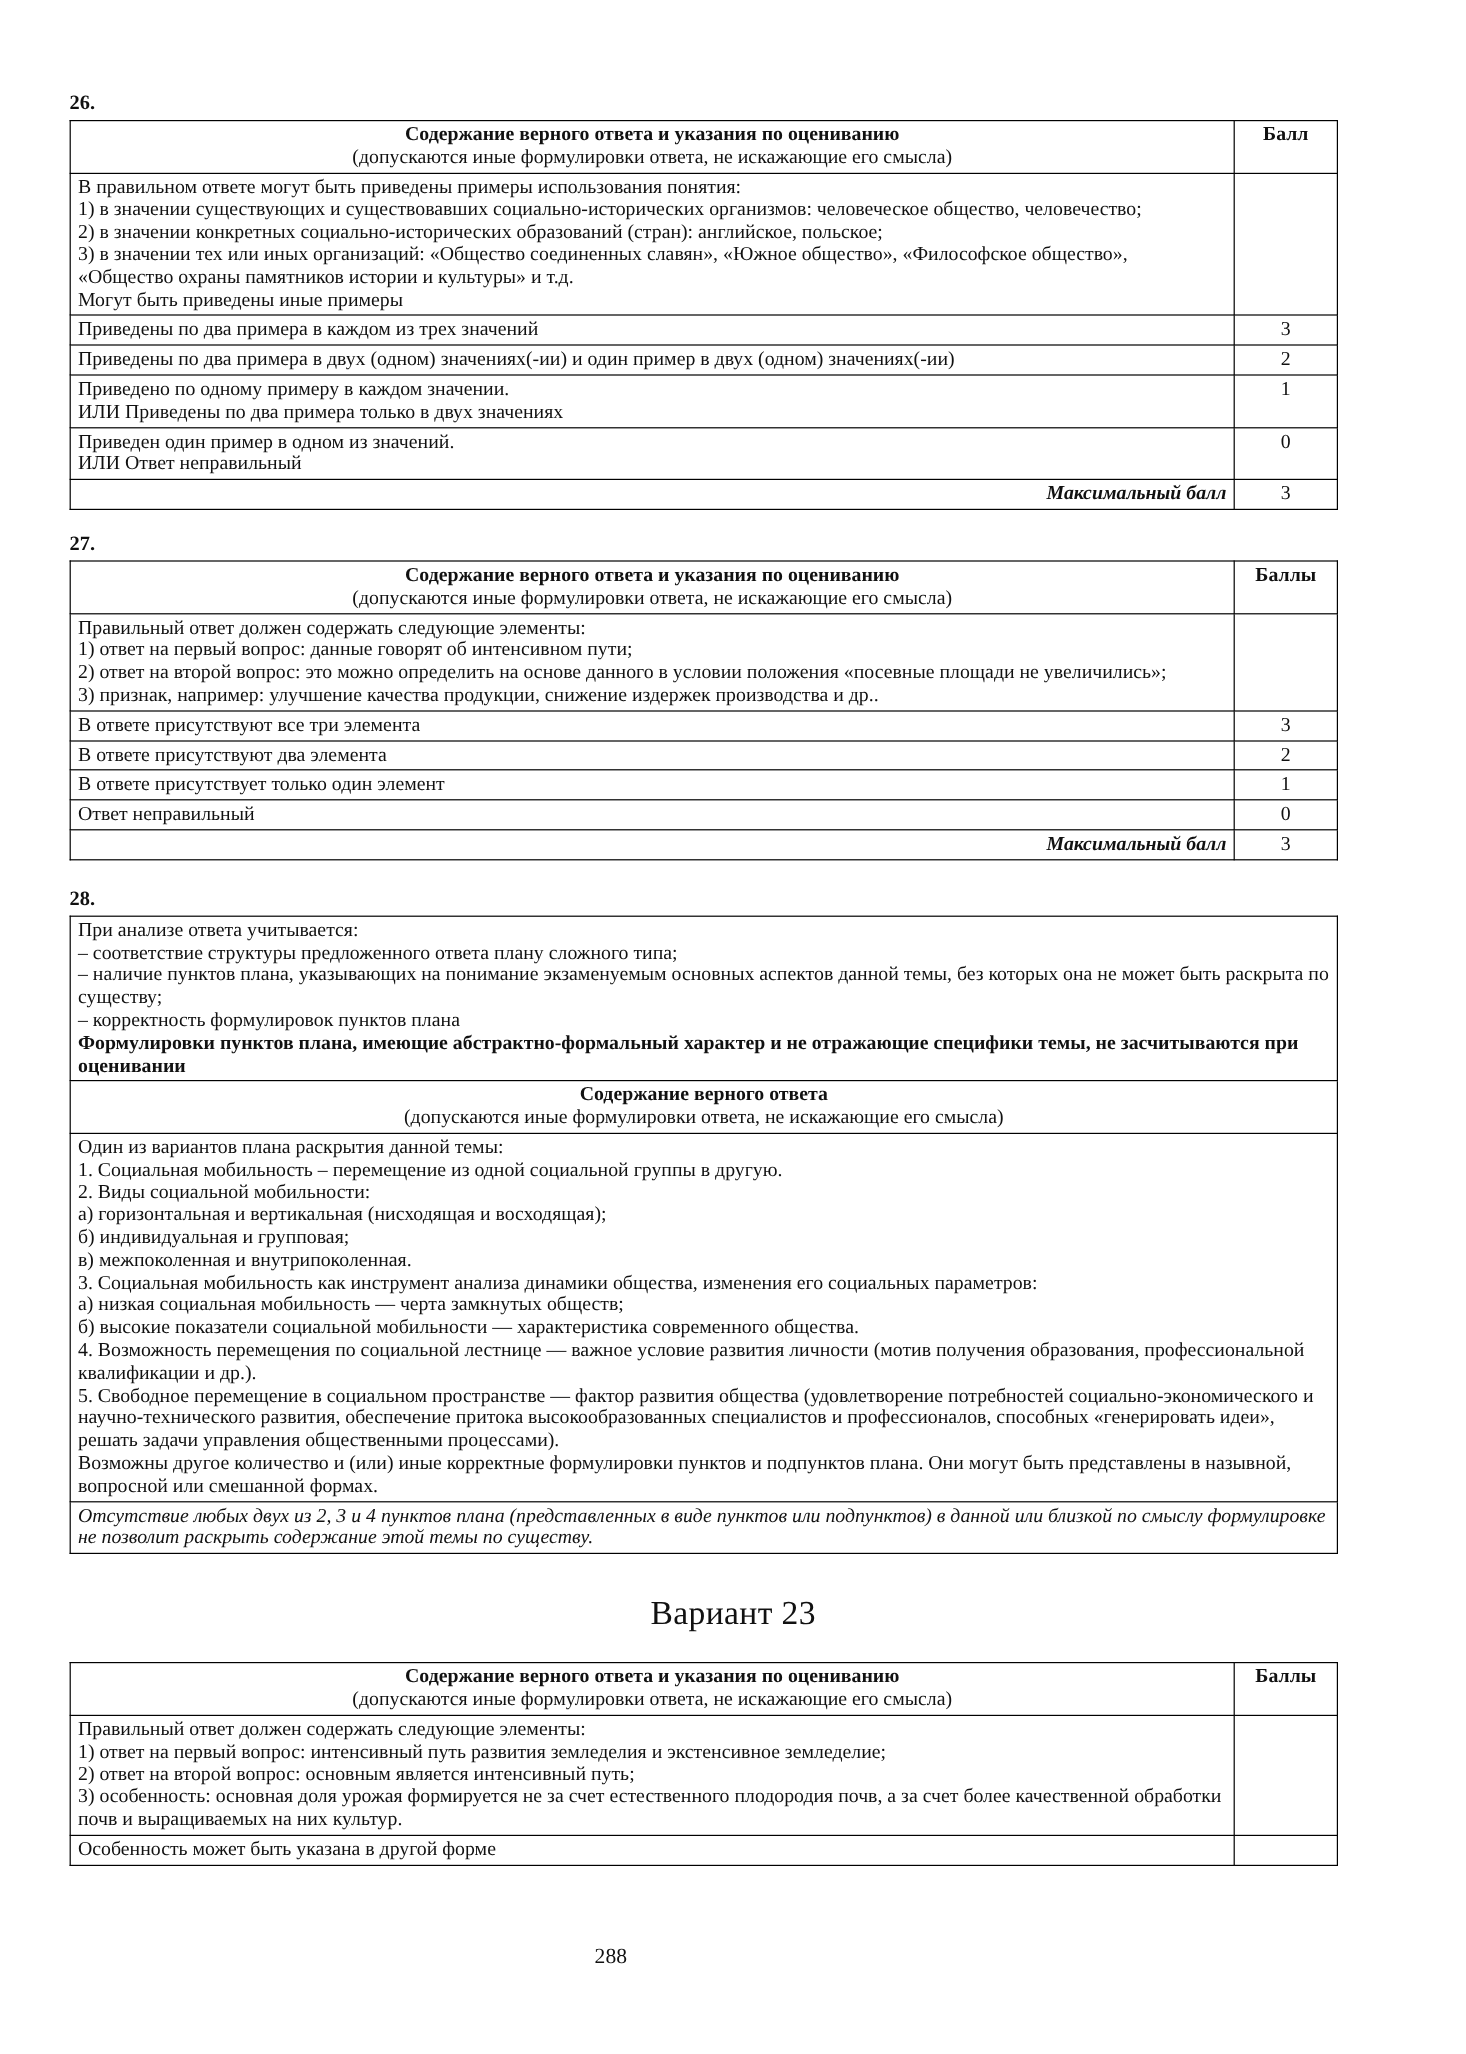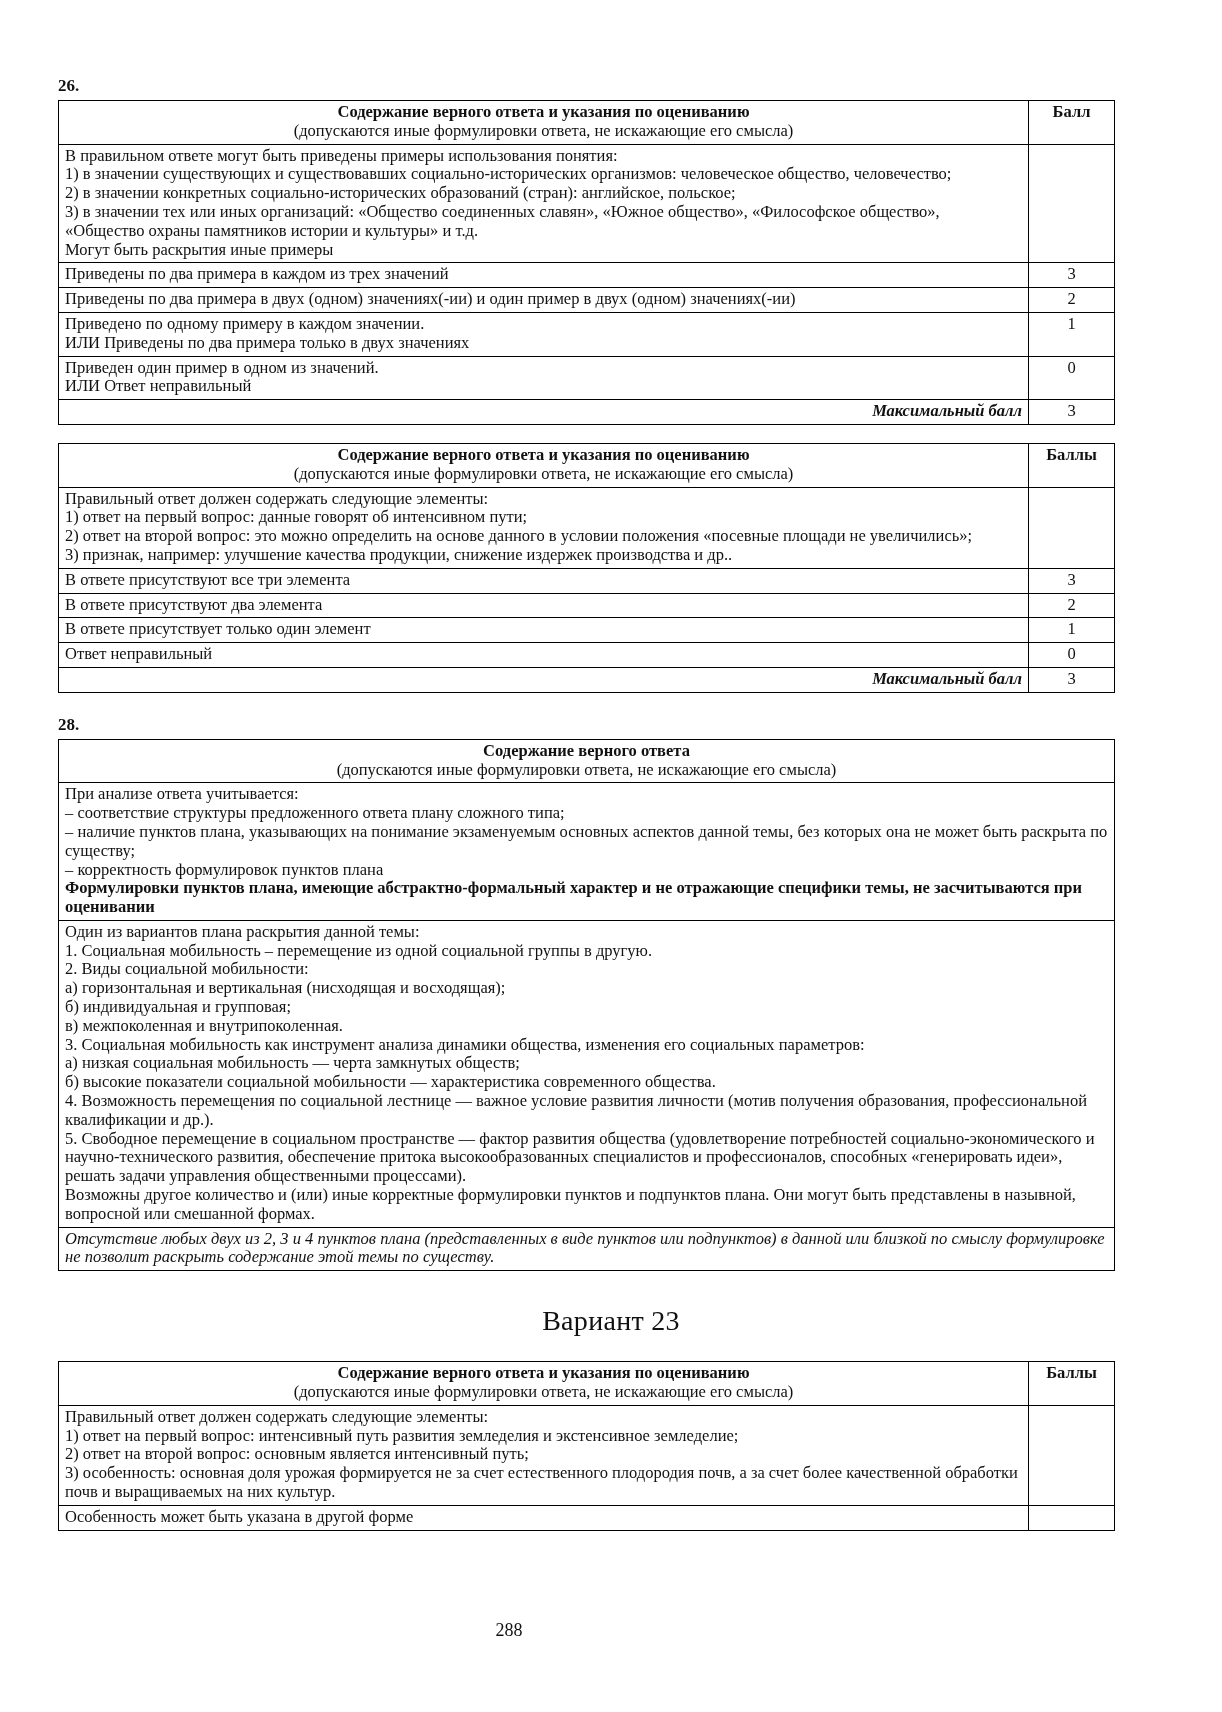--- a/index.html
+++ b/index.html
@@ -113,21 +113,21 @@
             <span class="cellline sub">(допускаются иные формулировки ответа, не искажающие его смысла)</span>
           </td>
           <td class="scorehead">Балл</td>
         </tr>
         <tr>
           <td>
             <span class="cellline">В правильном ответе могут быть приведены примеры использования понятия:</span>
             <span class="cellline">1) в значении существующих и существовавших социально-исторических организмов: человеческое общество, человечество;</span>
             <span class="cellline">2) в значении конкретных социально-исторических образований (стран): английское, польское;</span>
             <span class="cellline">3) в значении тех или иных организаций: «Общество соединенных славян», «Южное общество», «Философское общество», «Общество охраны памятников истории и культуры» и т.д.</span>
-            <span class="cellline">Могут быть раскрытия иные примеры</span>
+            <span class="cellline">Могут быть приведены иные примеры</span>
           </td>
           <td class="score"></td>
         </tr>
         <tr>
           <td>Приведены по два примера в каждом из трех значений</td>
           <td class="score">3</td>
         </tr>
         <tr>
           <td>Приведены по два примера в двух (одном) значениях(-ии) и один пример в двух (одном) значениях(-ии)</td>
           <td class="score">2</td>
@@ -144,20 +144,21 @@
         </tr>
         <tr>
           <td class="maxrow">Максимальный балл</td>
           <td class="score">3</td>
         </tr>
       </tbody>
     </table>
 
     <div class="spacer-sm"></div>
 
+    <div class="qnum">27.</div>
     <table class="grade">
       <colgroup>
           <col style="width:970px">
           <col style="width:86px">
         </colgroup>
       <tbody>
         <tr>
           <td class="head">
             <span class="cellline">Содержание верного ответа и указания по оцениванию</span>
             <span class="cellline sub">(допускаются иные формулировки ответа, не искажающие его смысла)</span>
@@ -197,33 +198,33 @@
     </table>
 
     <div class="spacer-md"></div>
 
     <div class="qnum">28.</div>
     <table class="grade">
       <colgroup>
           <col style="width:1056px">
         </colgroup>
       <tbody>
-        <tr>
-          <td class="head">
-            <span class="cellline">Содержание верного ответа</span>
-            <span class="cellline sub">(допускаются иные формулировки ответа, не искажающие его смысла)</span>
-          </td>
-        </tr>
         <tr>
           <td>
             <span class="cellline">При анализе ответа учитывается:</span>
             <span class="cellline">– соответствие структуры предложенного ответа плану сложного типа;</span>
             <span class="cellline">– наличие пунктов плана, указывающих на понимание экзаменуемым основных аспектов данной темы, без которых она не может быть раскрыта по существу;</span>
             <span class="cellline">– корректность формулировок пунктов плана</span>
             <span class="cellline bold">Формулировки пунктов плана, имеющие абстрактно-формальный характер и не отражающие специфики темы, не засчитываются при оценивании</span>
+          </td>
+        </tr>
+        <tr>
+          <td class="head">
+            <span class="cellline">Содержание верного ответа</span>
+            <span class="cellline sub">(допускаются иные формулировки ответа, не искажающие его смысла)</span>
           </td>
         </tr>
         <tr>
           <td>
             <span class="cellline">Один из вариантов плана раскрытия данной темы:</span>
             <span class="cellline">1. Социальная мобильность – перемещение из одной социальной группы в другую.</span>
             <span class="cellline">2. Виды социальной мобильности:</span>
             <span class="cellline">а) горизонтальная и вертикальная (нисходящая и восходящая);</span>
             <span class="cellline">б) индивидуальная и групповая;</span>
             <span class="cellline">в) межпоколенная и внутрипоколенная.</span>

